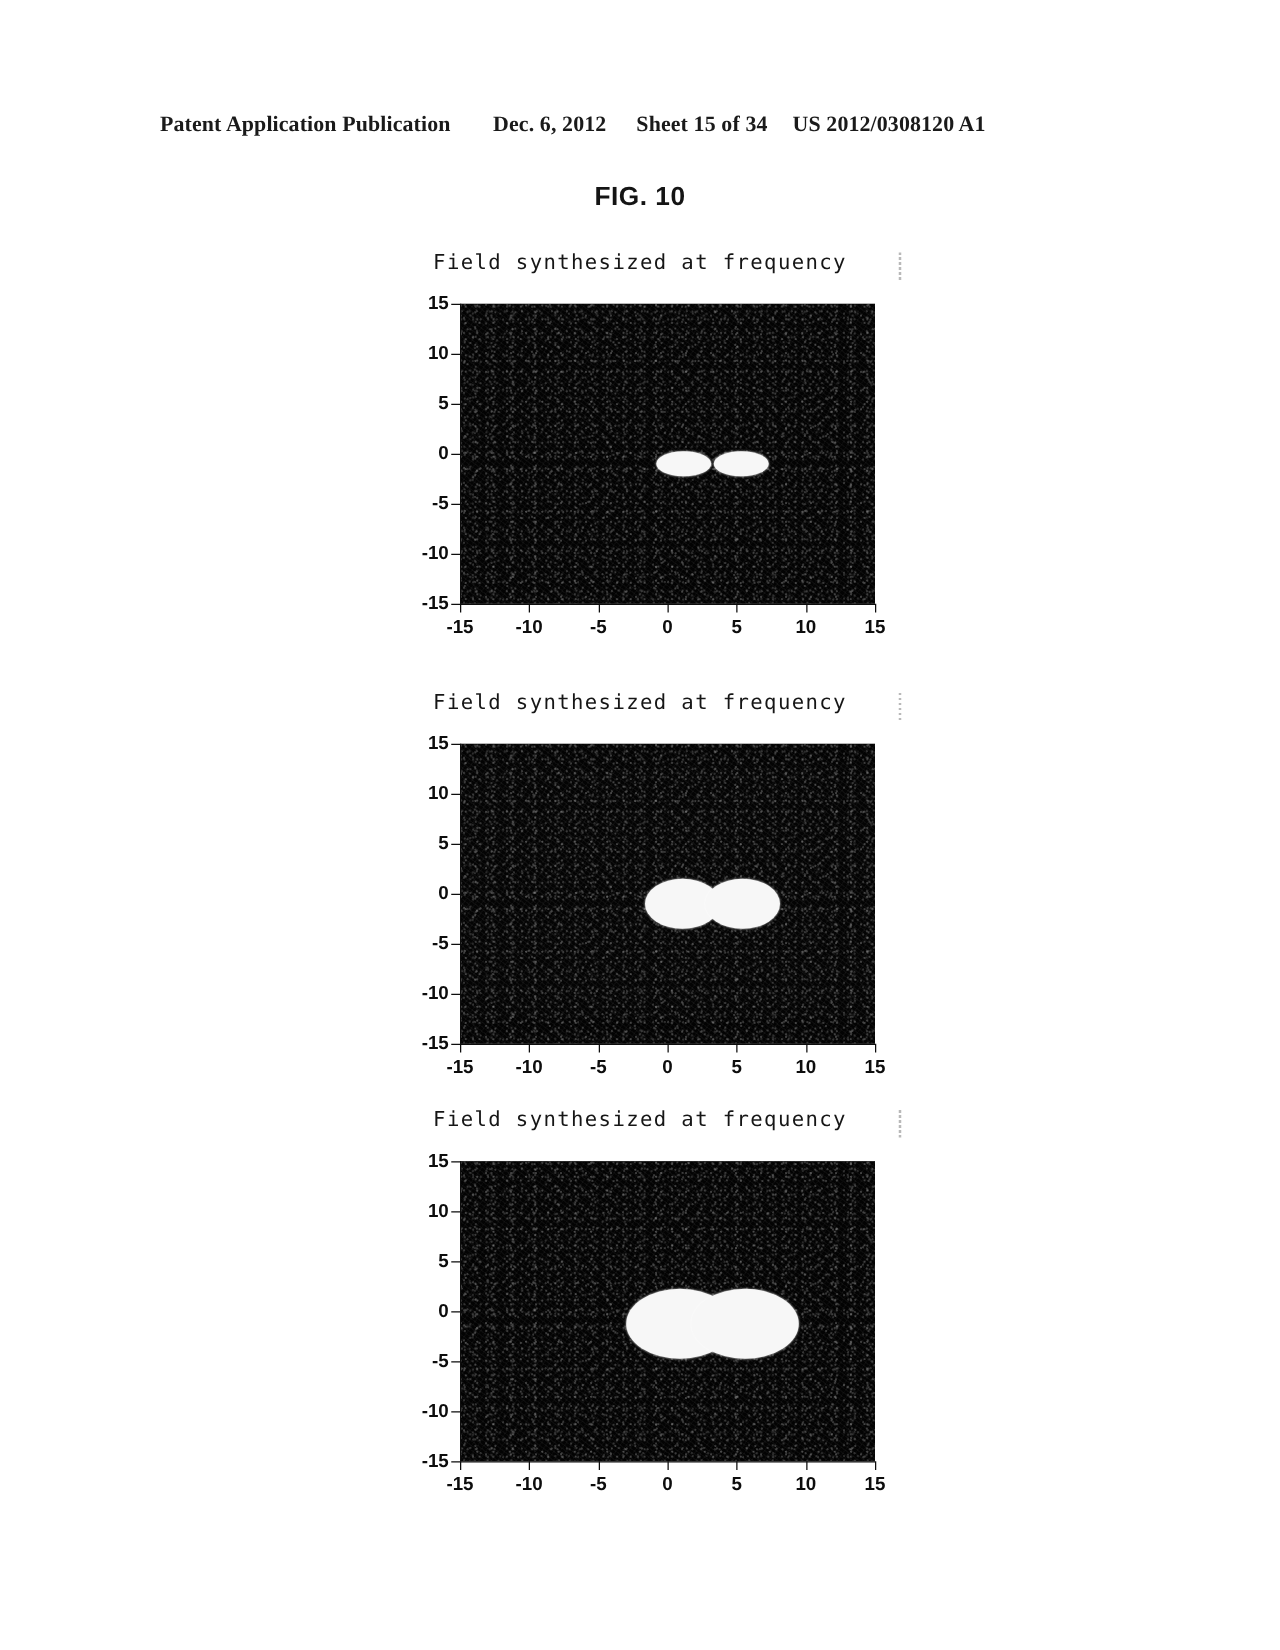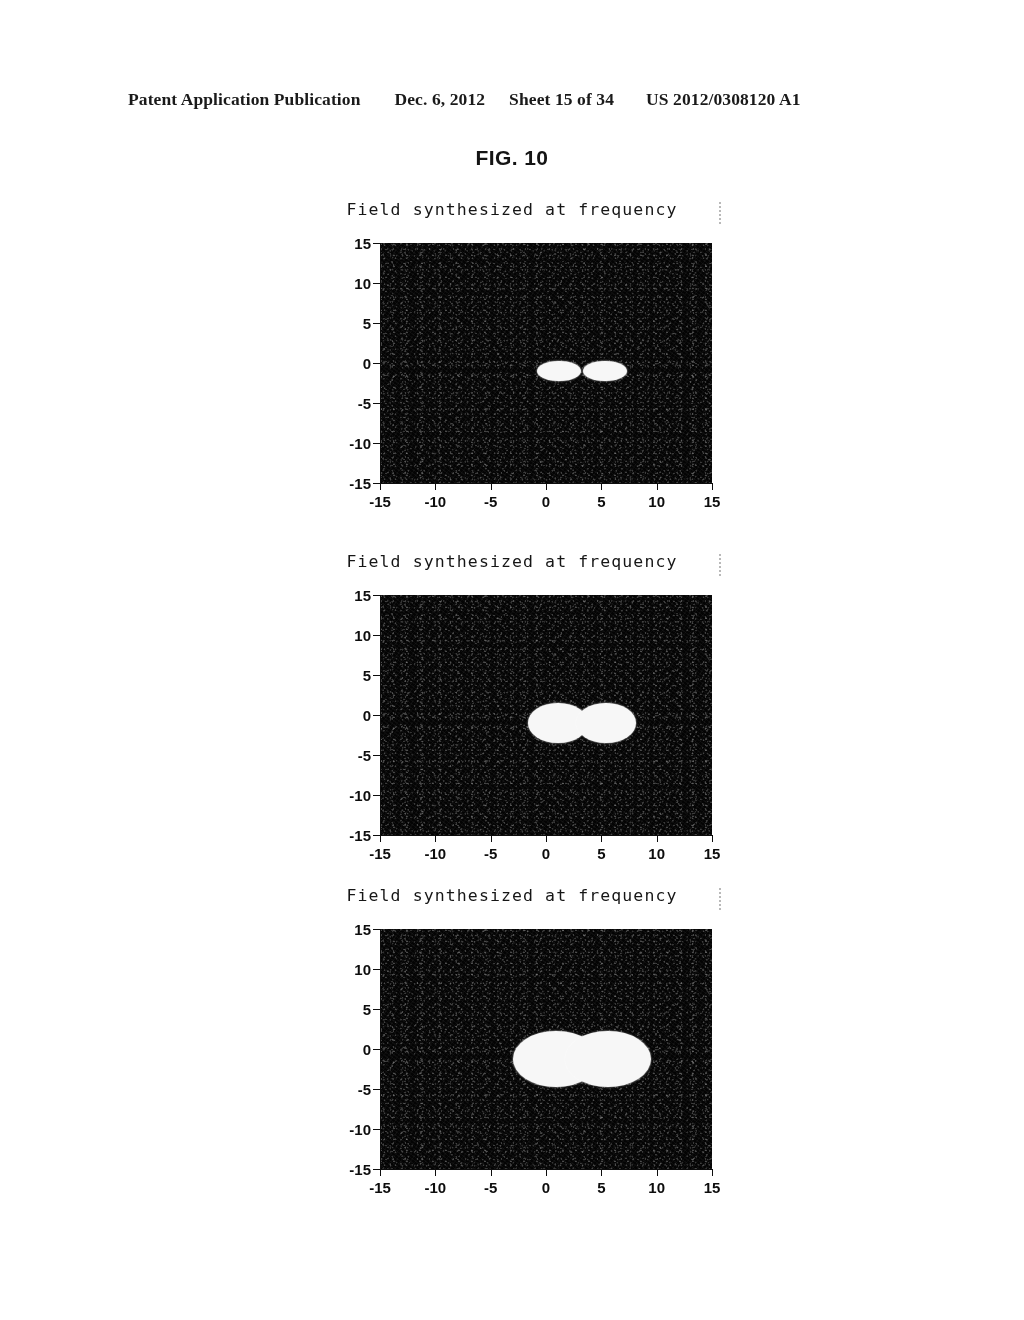--- a/index.html
+++ b/index.html
@@ -28,21 +28,21 @@
     font-family: "Liberation Serif", serif;
     font-weight: bold;
     font-size: 17.5px;
     color: #1a1a1a;
     letter-spacing: 0.1px;
     white-space: nowrap;
   }
   #page-header .h-pub   { }
   #page-header .h-date  { margin-left: 34px; }
   #page-header .h-sheet { margin-left: 24px; }
-  #page-header .h-num   { margin-left: 32px; }
+  #page-header .h-num   { margin-left: 20px; }
 
   
   #fig-label {
     position: absolute;
     top: 146px;
     left: 0;
     width: 1024px;
     text-align: center;
     font-family: "Liberation Sans", sans-serif;
     font-weight: bold;
@@ -77,21 +77,21 @@
     height: 22px;
     background: repeating-linear-gradient(
       to bottom,
       #b9b9b9 0px, #b9b9b9 2px,
       rgba(255,255,255,0) 2px, rgba(255,255,255,0) 4px);
   }
 
   
   .axes {
     position: absolute;
-    left: 380px;
+    left: 368px;
     width: 332px;
   }
   .plot-area {
     position: absolute;
     left: 0;
     top: 0;
     width: 332px;
     overflow: hidden;
     background: #050505;
   }

